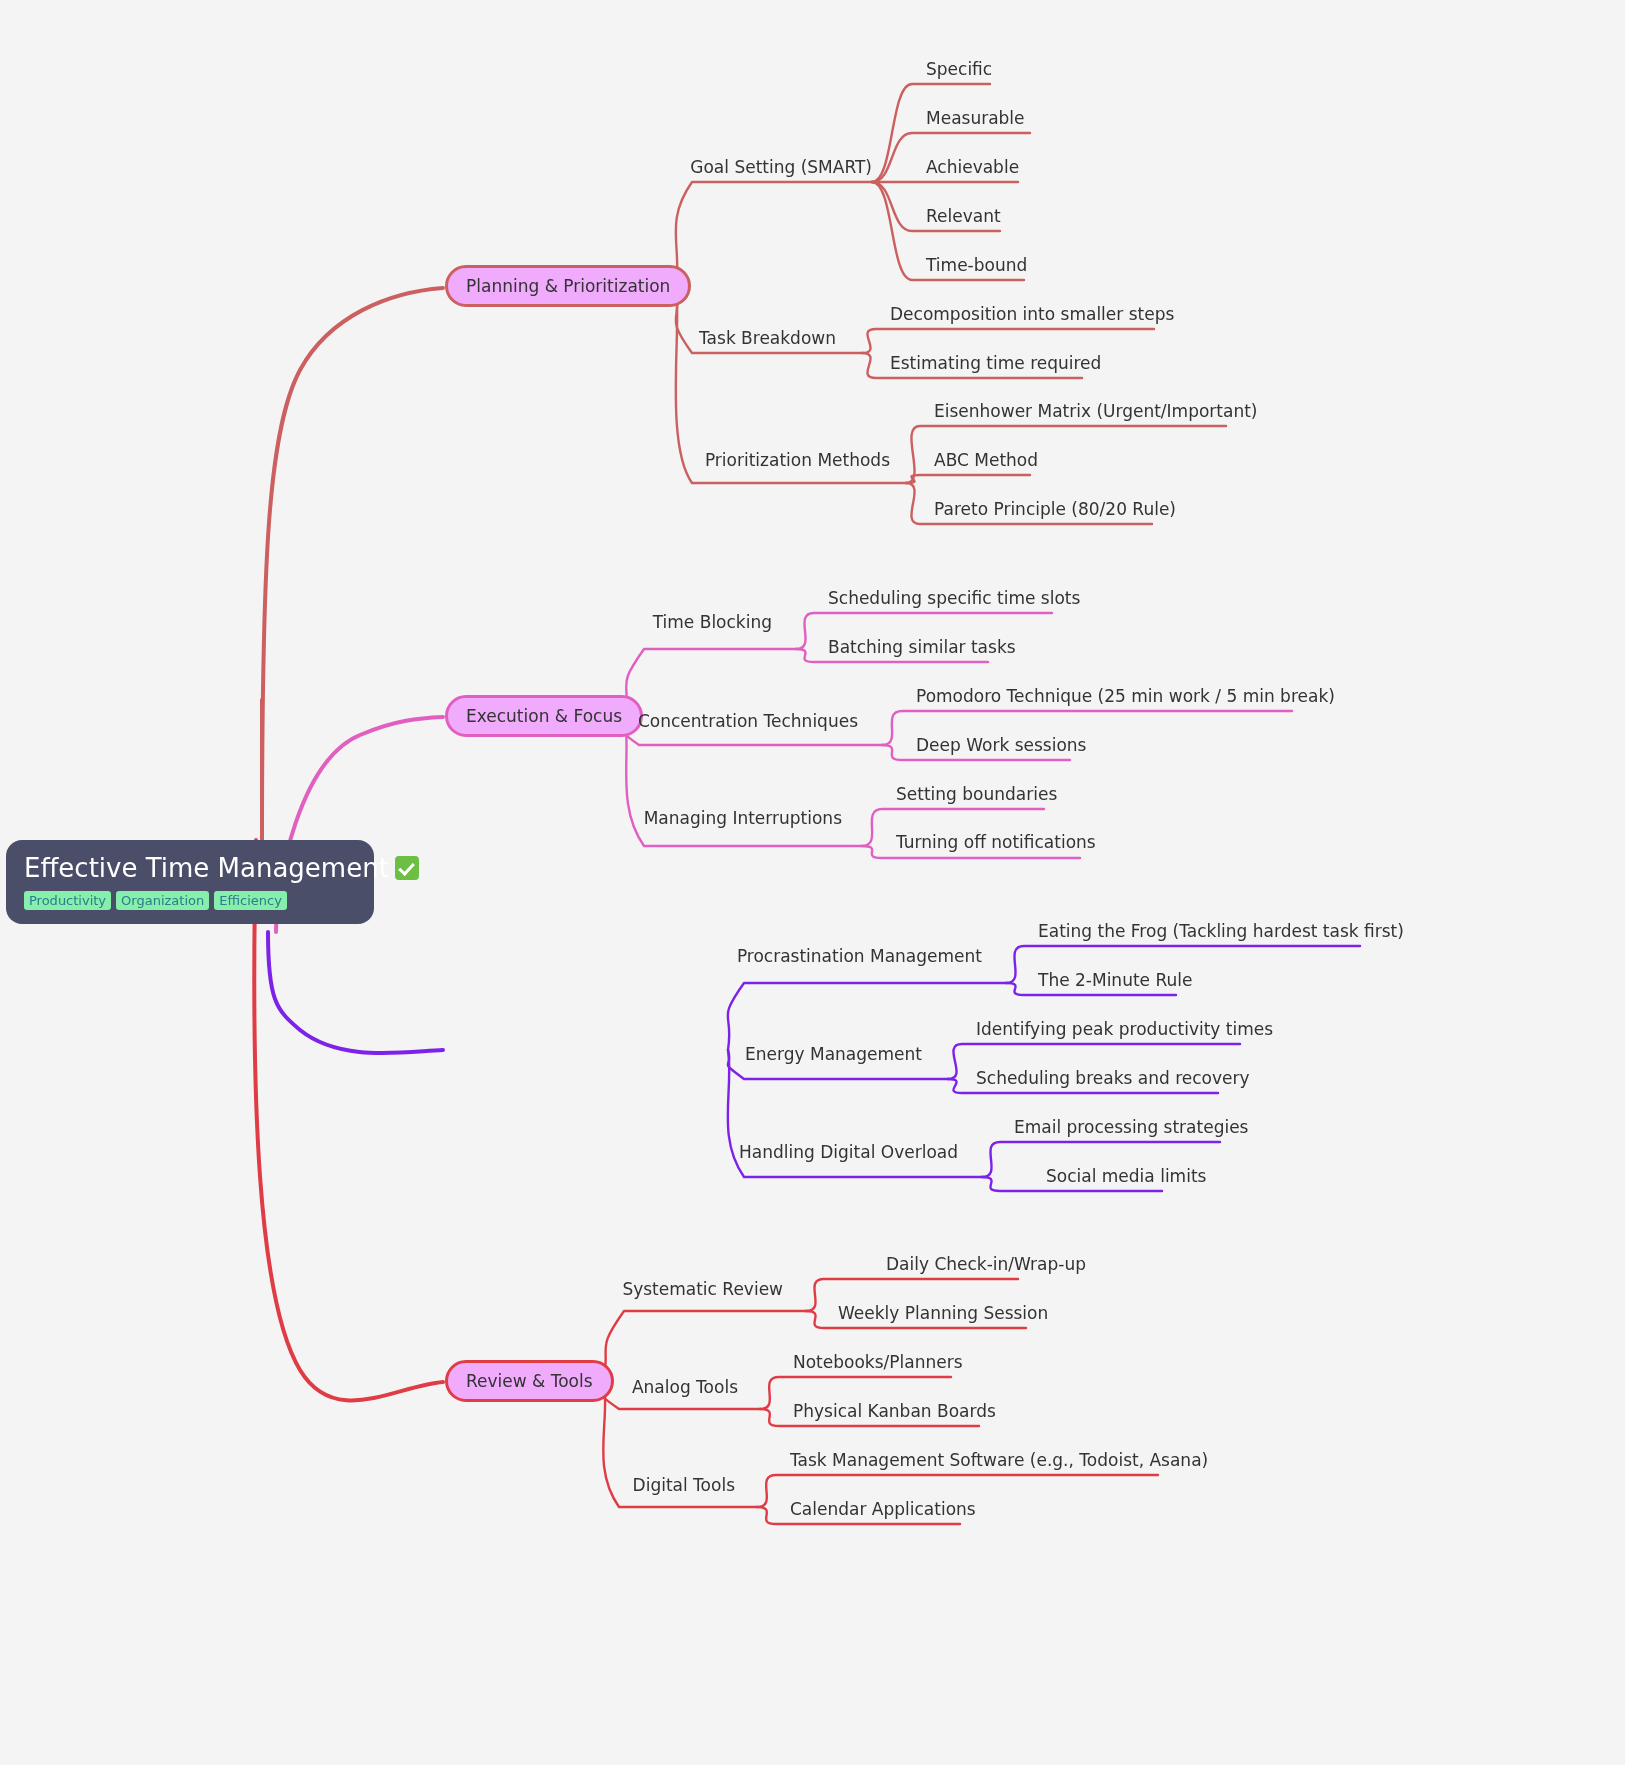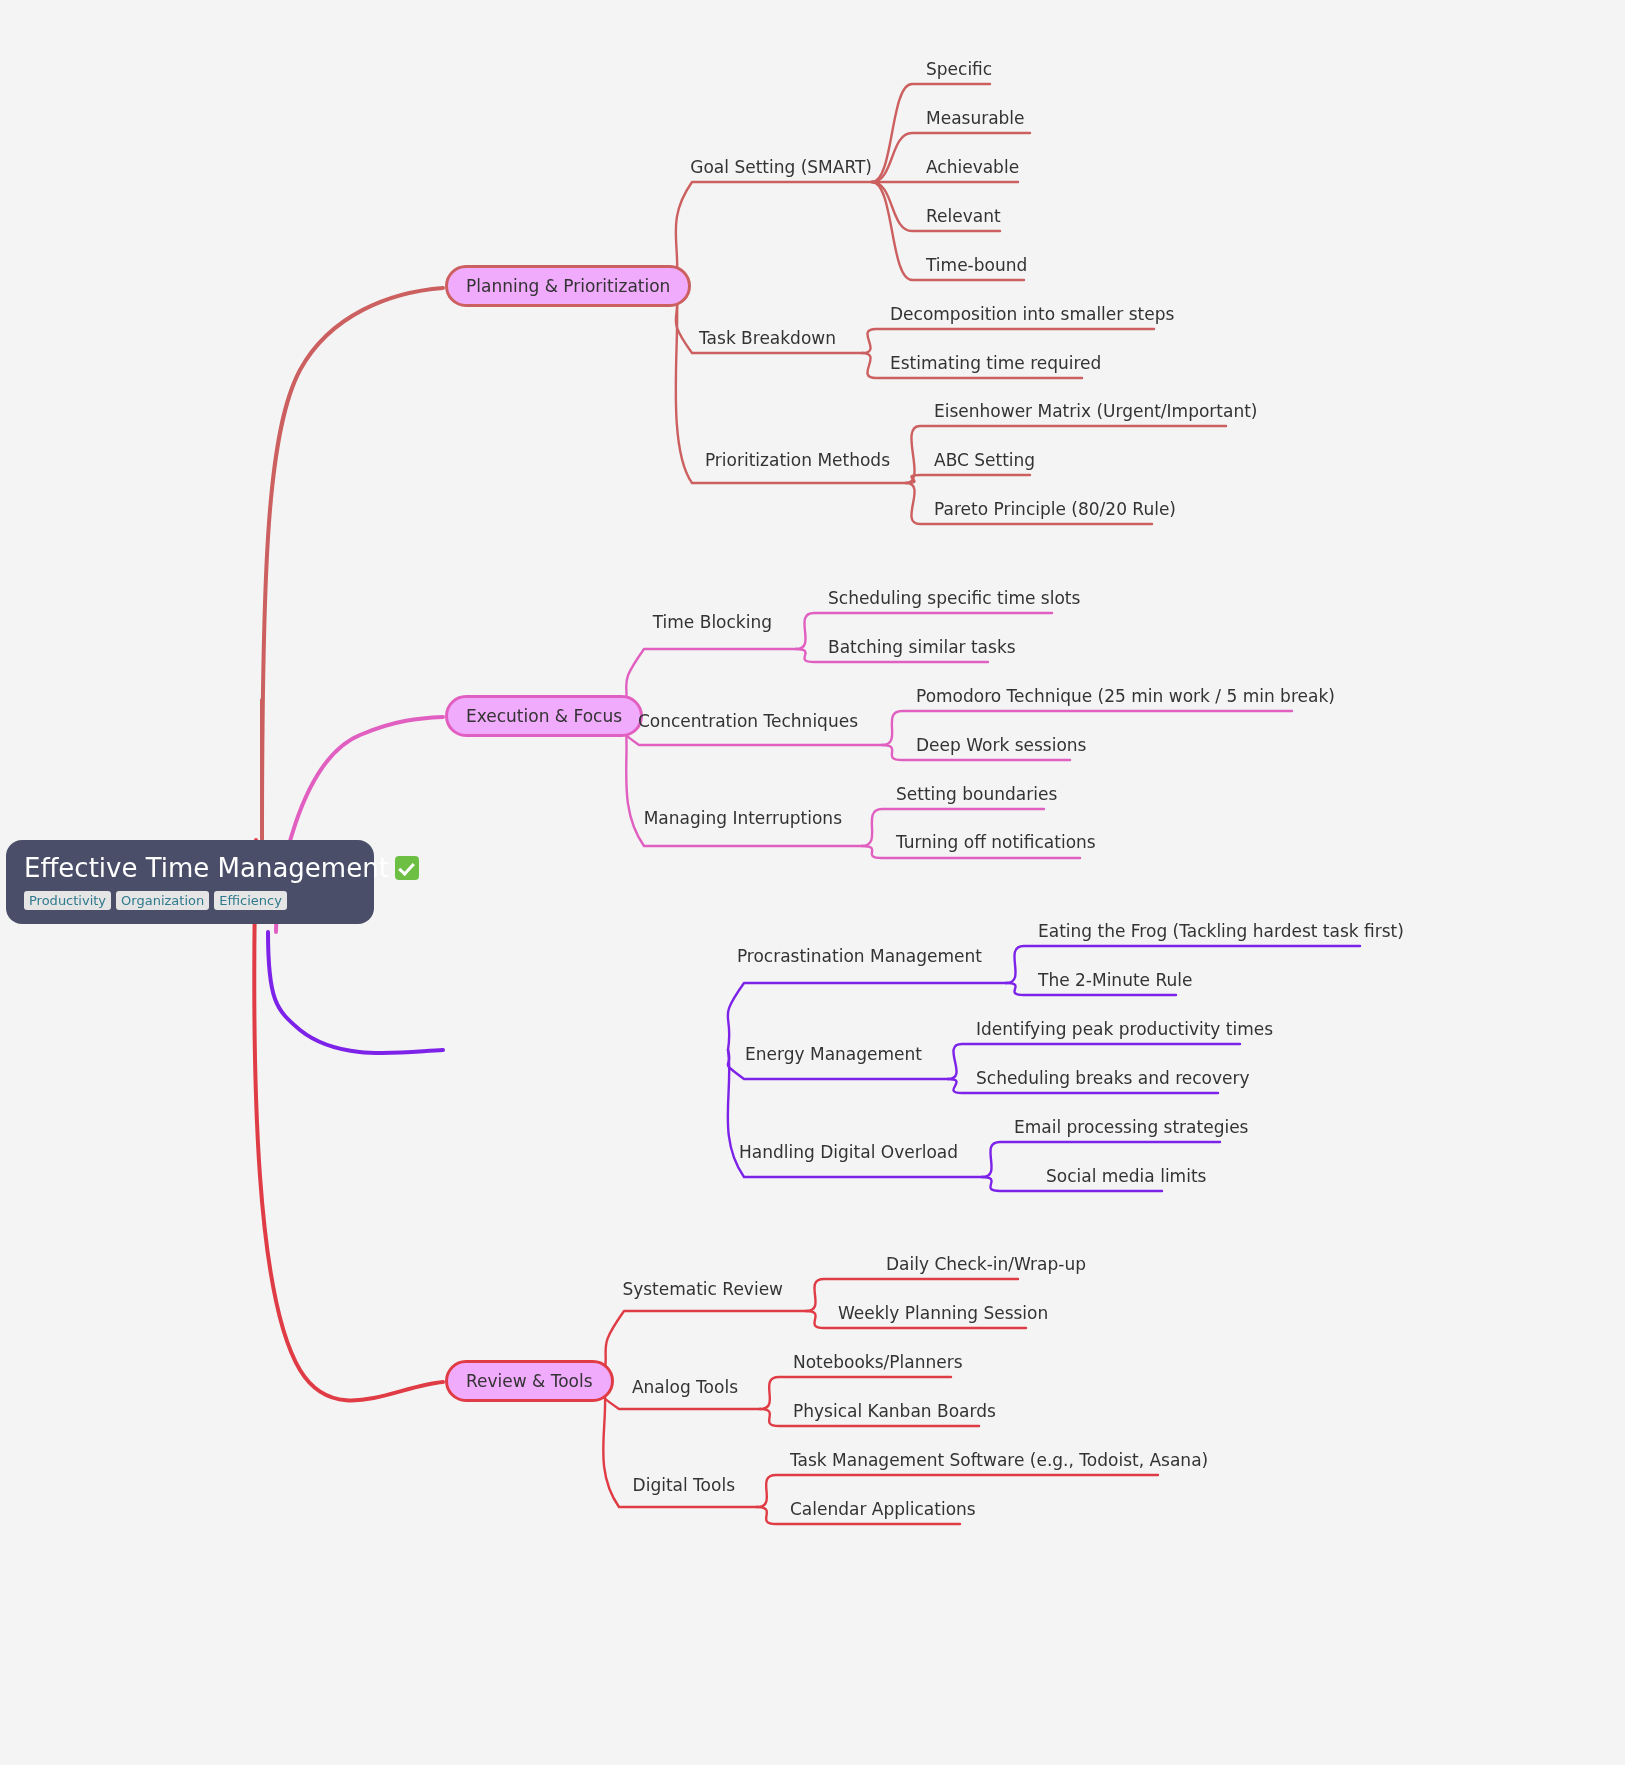--- a/index.html
+++ b/index.html
@@ -64,21 +64,21 @@
     border: solid #ffffff;
     border-width: 0 3px 3px 0;
     transform: rotate(42deg);
   }
   .root-tags {
     margin-top: 7px;
     display: flex;
     gap: 5px;
   }
   .root-tag {
-    background: #e5e5e5;
+    background: #86efac;
     color: #2f7a8c;
     font-size: 13px;
     line-height: 17px;
     padding: 1px 5px;
     border-radius: 3px;
     white-space: nowrap;
   }
   
   .branch-node {
     position: absolute;
@@ -190,21 +190,21 @@
   <div class="node-label" style="left:926px; top:157px;"><span>Achievable</span></div>
   <div class="node-label" style="left:926px; top:206px;"><span>Relevant</span></div>
   <div class="node-label" style="left:926px; top:255px;"><span>Time-bound</span></div>
 
   <div class="node-label right-anchor" style="left:836px; top:328px;text-align:right;"><span>Task Breakdown</span></div>
   <div class="node-label" style="left:890px; top:304px;"><span>Decomposition into smaller steps</span></div>
   <div class="node-label" style="left:890px; top:353px;"><span>Estimating time required</span></div>
 
   <div class="node-label right-anchor" style="left:890px; top:450px;"><span>Prioritization Methods</span></div>
   <div class="node-label" style="left:934px; top:401px;"><span>Eisenhower Matrix (Urgent/Important)</span></div>
-  <div class="node-label" style="left:934px; top:450px;"><span>ABC Setting</span></div>
+  <div class="node-label" style="left:934px; top:450px;"><span>ABC Method</span></div>
   <div class="node-label" style="left:934px; top:499px;"><span>Pareto Principle (80/20 Rule)</span></div>
 
   <div class="node-label right-anchor" style="left:772px; top:612px;"><span>Time Blocking</span></div>
   <div class="node-label" style="left:828px; top:588px;"><span>Scheduling specific time slots</span></div>
   <div class="node-label" style="left:828px; top:637px;"><span>Batching similar tasks</span></div>
 
   <div class="node-label right-anchor" style="left:858px; top:711px;"><span>Concentration Techniques</span></div>
   <div class="node-label" style="left:916px; top:686px;"><span>Pomodoro Technique (25 min work / 5 min break)</span></div>
   <div class="node-label" style="left:916px; top:735px;"><span>Deep Work sessions</span></div>
 

